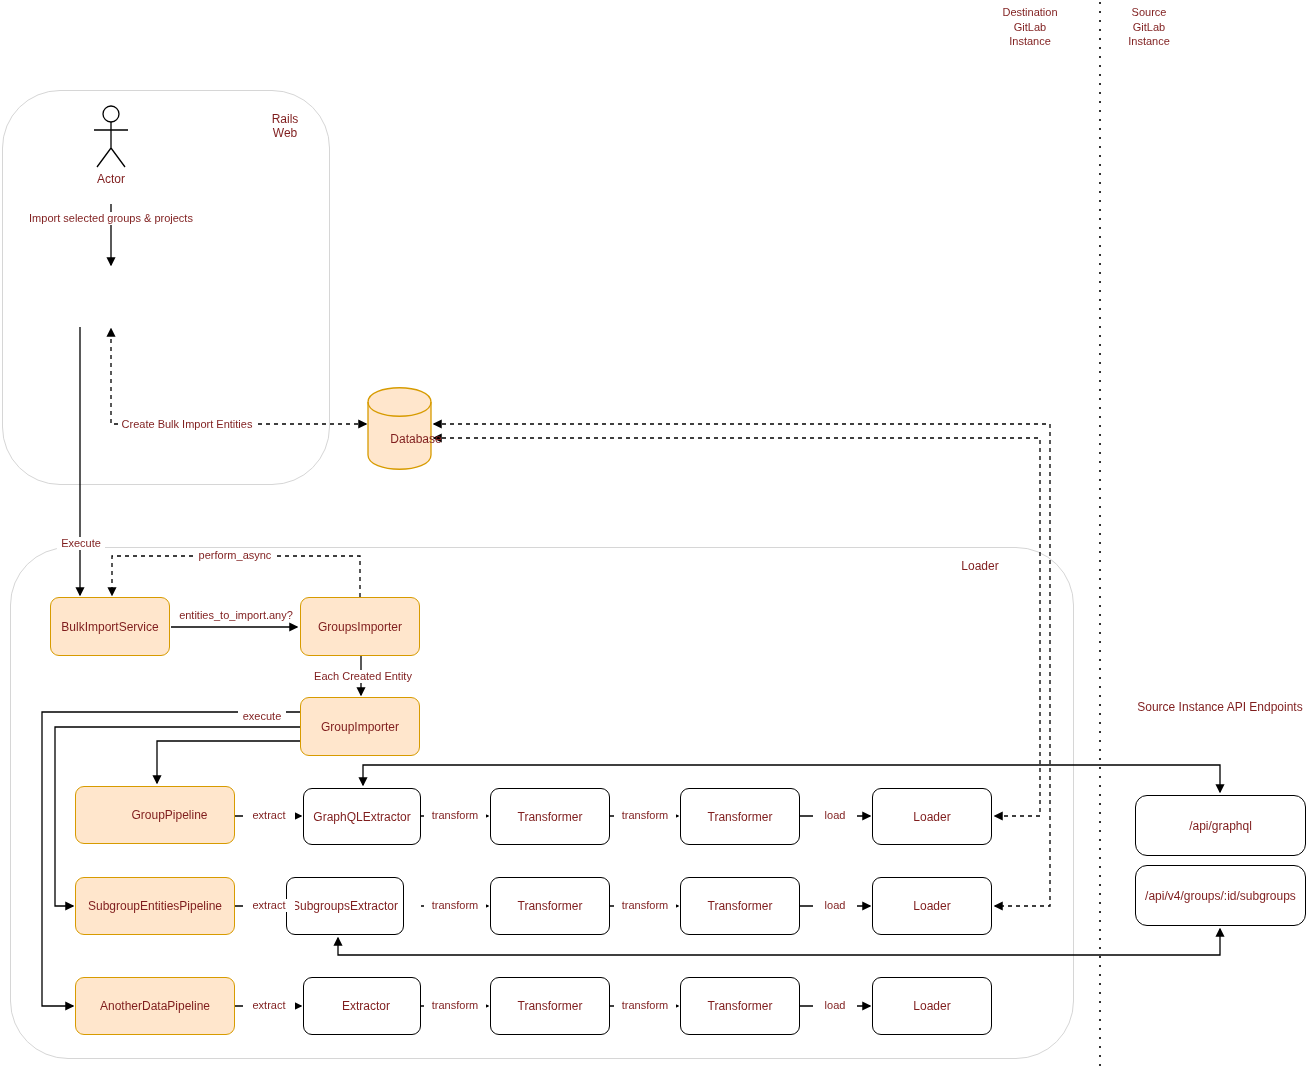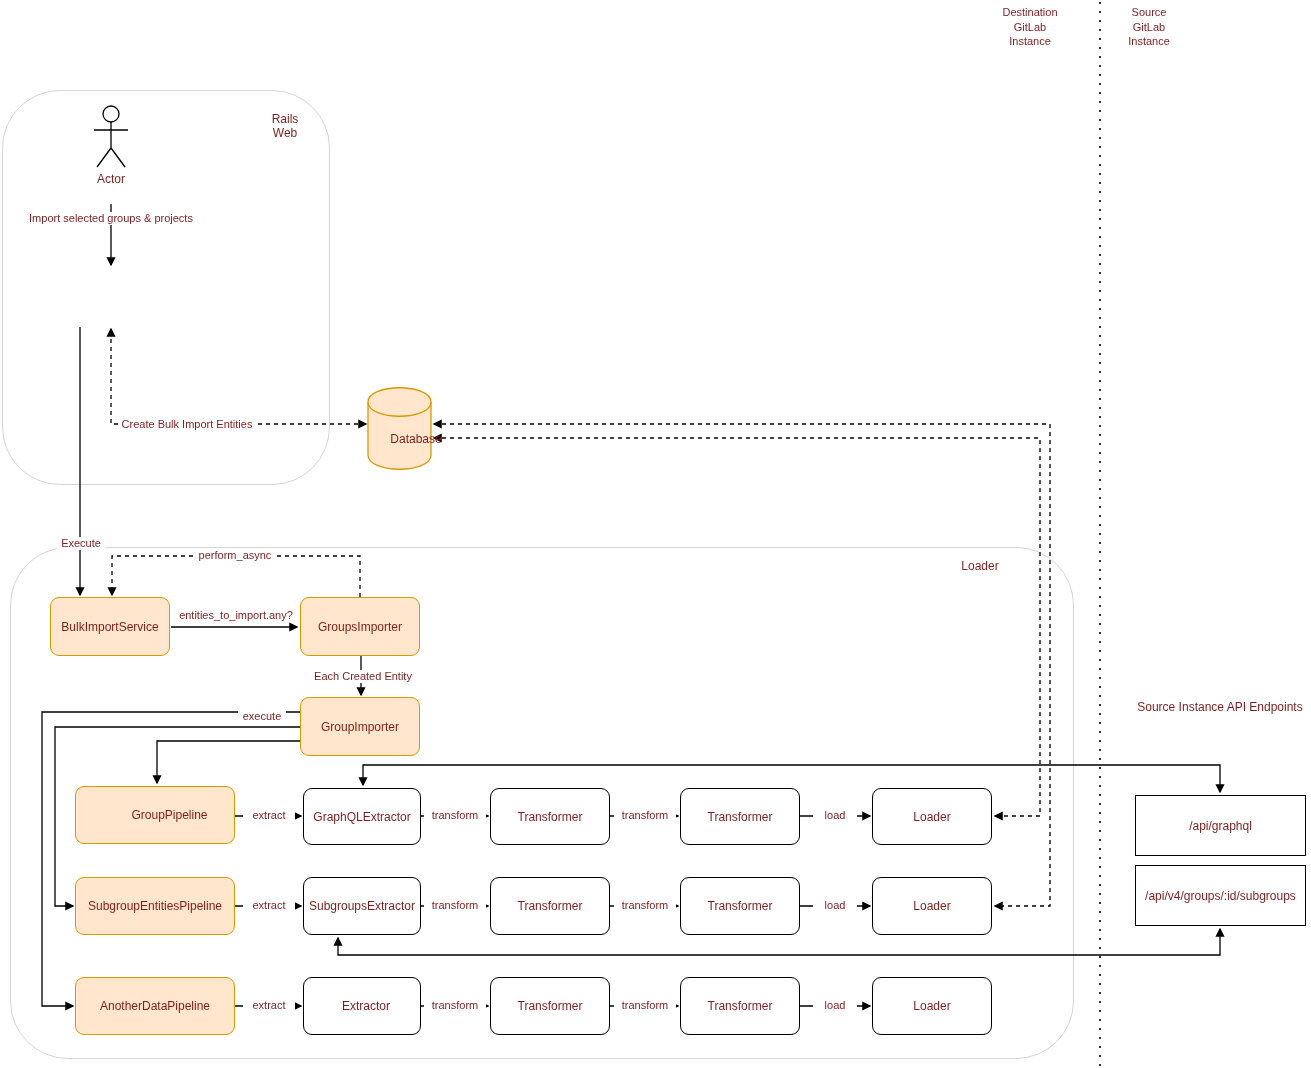--- a/index.html
+++ b/index.html
@@ -10,21 +10,21 @@
   .wires{position:absolute;left:0;top:0;z-index:2;}
   .container{
     position:absolute;border:1px solid #d6d6d6;border-radius:58px;background:transparent;z-index:1;
   }
   .node{
     position:absolute;display:flex;align-items:center;justify-content:center;text-align:center;
     font-size:12px;line-height:14px;z-index:3;box-sizing:border-box;padding:2px;
   }
   .node.orange{background:#ffe6cc;border:1px solid #d79b00;border-radius:9px;}
   .node.white{background:#ffffff;border:1px solid #000000;border-radius:9px;}
-  .node.endpoint{background:#ffffff;border:1px solid #000000;border-radius:0;}
+  .node.endpoint{background:#ffffff;border:1px solid #000000;border-radius:12px;}
   .lbl{
     position:absolute;font-size:11px;line-height:13px;text-align:center;z-index:4;
     background:#ffffff;white-space:nowrap;
   }
   .lbl.clear{background:transparent;}
   .lbl.big{font-size:12px;line-height:14px;}
   .lanehead{
     position:absolute;font-size:11px;line-height:14.5px;text-align:center;z-index:4;background:transparent;
   }
   .dblabel{position:absolute;font-size:12px;text-align:center;z-index:4;background:transparent;}
@@ -123,21 +123,21 @@
 
   <div class="dblabel" style="left:368px;top:432px;width:64px;margin-left:16px;">Database</div>
 
   <div class="node orange" style="left:75px;top:786px;width:160px;height:58px;padding-left:31px;">GroupPipeline</div>
   <div class="node white" style="left:303px;top:788px;width:118px;height:57px;">GraphQLExtractor</div>
   <div class="node white" style="left:490px;top:788px;width:120px;height:57px;">Transformer</div>
   <div class="node white" style="left:680px;top:788px;width:120px;height:57px;">Transformer</div>
   <div class="node white" style="left:872px;top:788px;width:120px;height:57px;">Loader</div>
 
   <div class="node orange" style="left:75px;top:877px;width:160px;height:58px;">SubgroupEntitiesPipeline</div>
-  <div class="node white" style="left:303px;top:877px;width:118px;height:58px;">SubgroupsExtractor</div>
+  <div class="node white" style="left:286px;top:877px;width:118px;height:58px;">SubgroupsExtractor</div>
   <div class="node white" style="left:490px;top:877px;width:120px;height:58px;">Transformer</div>
   <div class="node white" style="left:680px;top:877px;width:120px;height:58px;">Transformer</div>
   <div class="node white" style="left:872px;top:877px;width:120px;height:58px;">Loader</div>
 
   <div class="node orange" style="left:75px;top:977px;width:160px;height:58px;">AnotherDataPipeline</div>
   <div class="node white" style="left:303px;top:977px;width:118px;height:58px;padding-left:10px;">Extractor</div>
   <div class="node white" style="left:490px;top:977px;width:120px;height:58px;">Transformer</div>
   <div class="node white" style="left:680px;top:977px;width:120px;height:58px;">Transformer</div>
   <div class="node white" style="left:872px;top:977px;width:120px;height:58px;">Loader</div>
 

